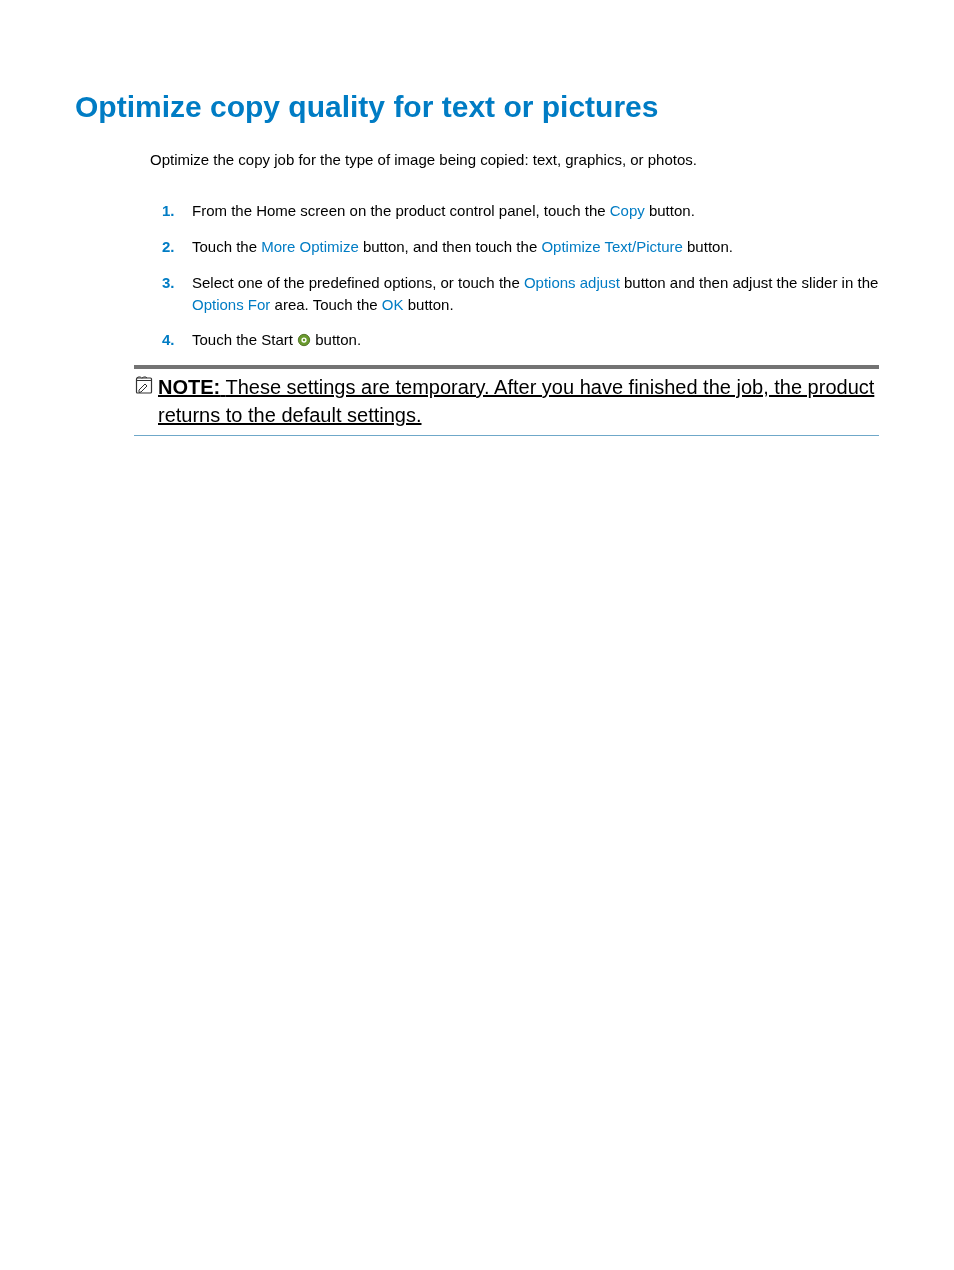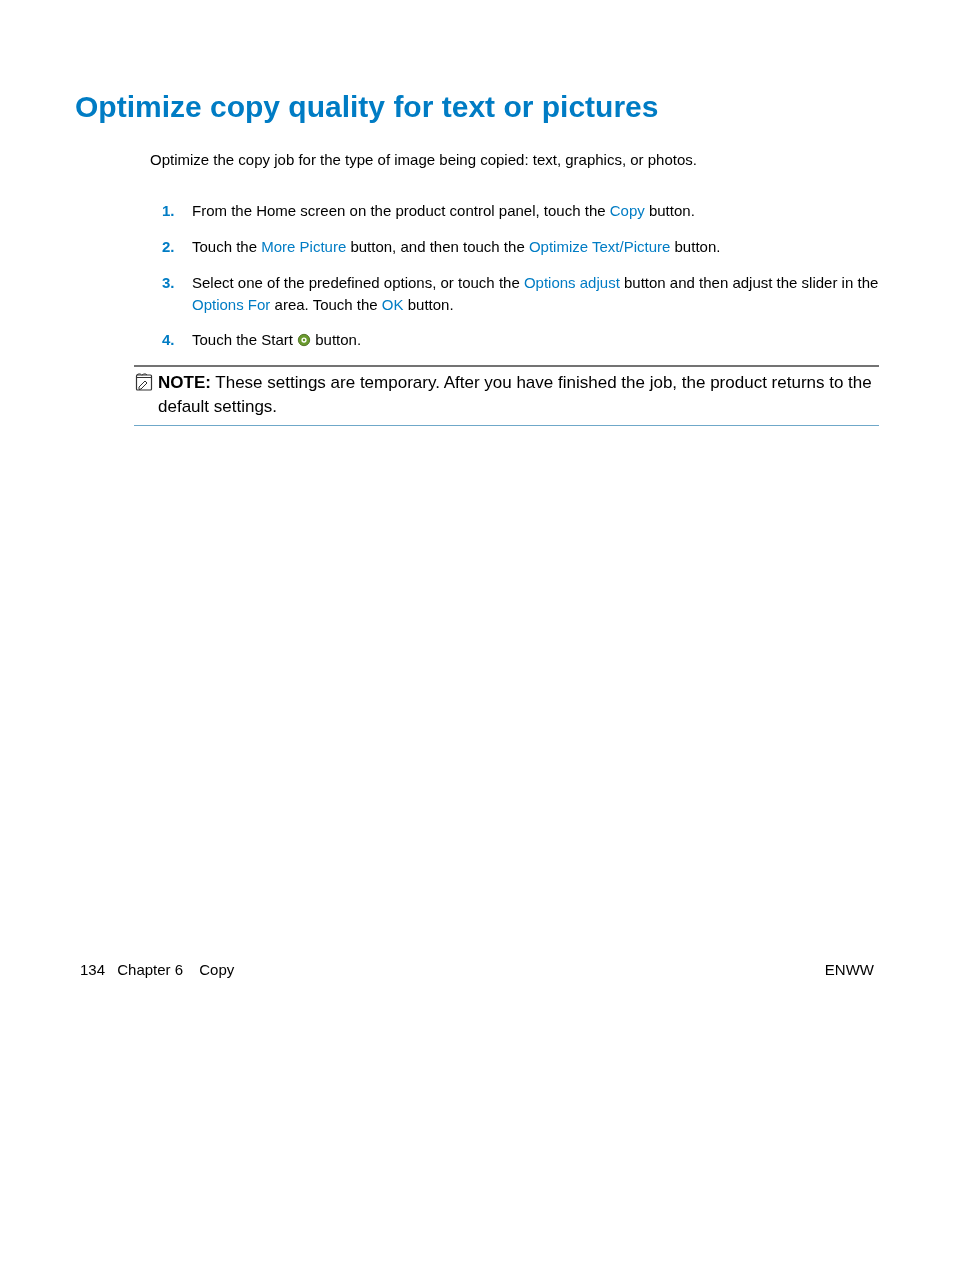--- a/index.html
+++ b/index.html
@@ -46,26 +46,27 @@
   .ui { color: #007cc4; }
   .start-icon {
     display: inline-block;
     width: 14px;
     height: 14px;
     vertical-align: -2px;
   }
   .note-wrap {
     margin-left: 54px;
     margin-right: 0;
-    border-top: 2px solid #737373;
+    border-top: 4px solid #737373;
     border-bottom: 1px solid #6fa8c9;
     padding: 4px 0 6px 0;
-    font-size: 17px;
+    font-size: 20px;
     line-height: 1.4;
     position: relative;
+    text-decoration: underline;
   }
   .note-icon {
     position: absolute;
     left: 0;
     top: 5px;
     width: 20px;
     height: 20px;
   }
   .note-body {
     padding-left: 24px;
@@ -87,21 +88,21 @@
 <body>
 
 <div class="page">
 
   <h1 class="heading">Optimize copy quality for text or pictures</h1>
 
   <p class="intro">Optimize the copy job for the type of image being copied: text, graphics, or photos.</p>
 
   <ol class="steps">
       <li><span class="num">1.</span>From the Home screen on the product control panel, touch the <span class="ui">Copy</span> button.</li>
-      <li><span class="num">2.</span>Touch the <span class="ui">More Picture</span> button, and then touch the <span class="ui">Optimize Text/Picture</span> button.</li>
+      <li><span class="num">2.</span>Touch the <span class="ui">More Optimize</span> button, and then touch the <span class="ui">Optimize Text/Picture</span> button.</li>
       <li><span class="num">3.</span>Select one of the predefined options, or touch the <span class="ui">Options adjust</span> button and then adjust the slider in the <span class="ui">Options For</span> area. Touch the <span class="ui">OK</span> button.</li>
       <li><span class="num">4.</span>Touch the Start <span class="start-icon"><svg viewBox="0 0 16 16" width="14" height="14">
             <circle cx="8" cy="8" r="6.5" fill="#6a9a2d" stroke="#4a6b1f" stroke-width="1"></circle>
             <circle cx="8" cy="8" r="3" fill="#fff"></circle>
             <circle cx="8" cy="8" r="1.4" fill="#6a9a2d"></circle>
           </svg></span> button.</li>
     </ol>
 
   <div class="note-wrap">
     <span class="note-icon">
@@ -112,22 +113,14 @@
         <path d="M8 3c2-1.5 4-1.5 5 0" fill="none" stroke="#333" stroke-width="1"></path>
         <path d="M5 15l6-6 2 2-6 6-2 .5z" fill="none" stroke="#333" stroke-width="1"></path>
       </svg>
     </span>
     <div class="note-body">
       <span class="note-label">NOTE:</span>
       <span>These settings are temporary. After you have finished the job, the product returns to the default settings.</span>
     </div>
   </div>
 
-  <div class="footer">
-    <div class="left">
-      <span>134</span>
-      <span>Chapter 6</span>
-      <span class="chapter-name">Copy</span>
-    </div>
-    <div class="right">ENWW</div>
-  </div>
 
 </div>
 
 </body></html>

